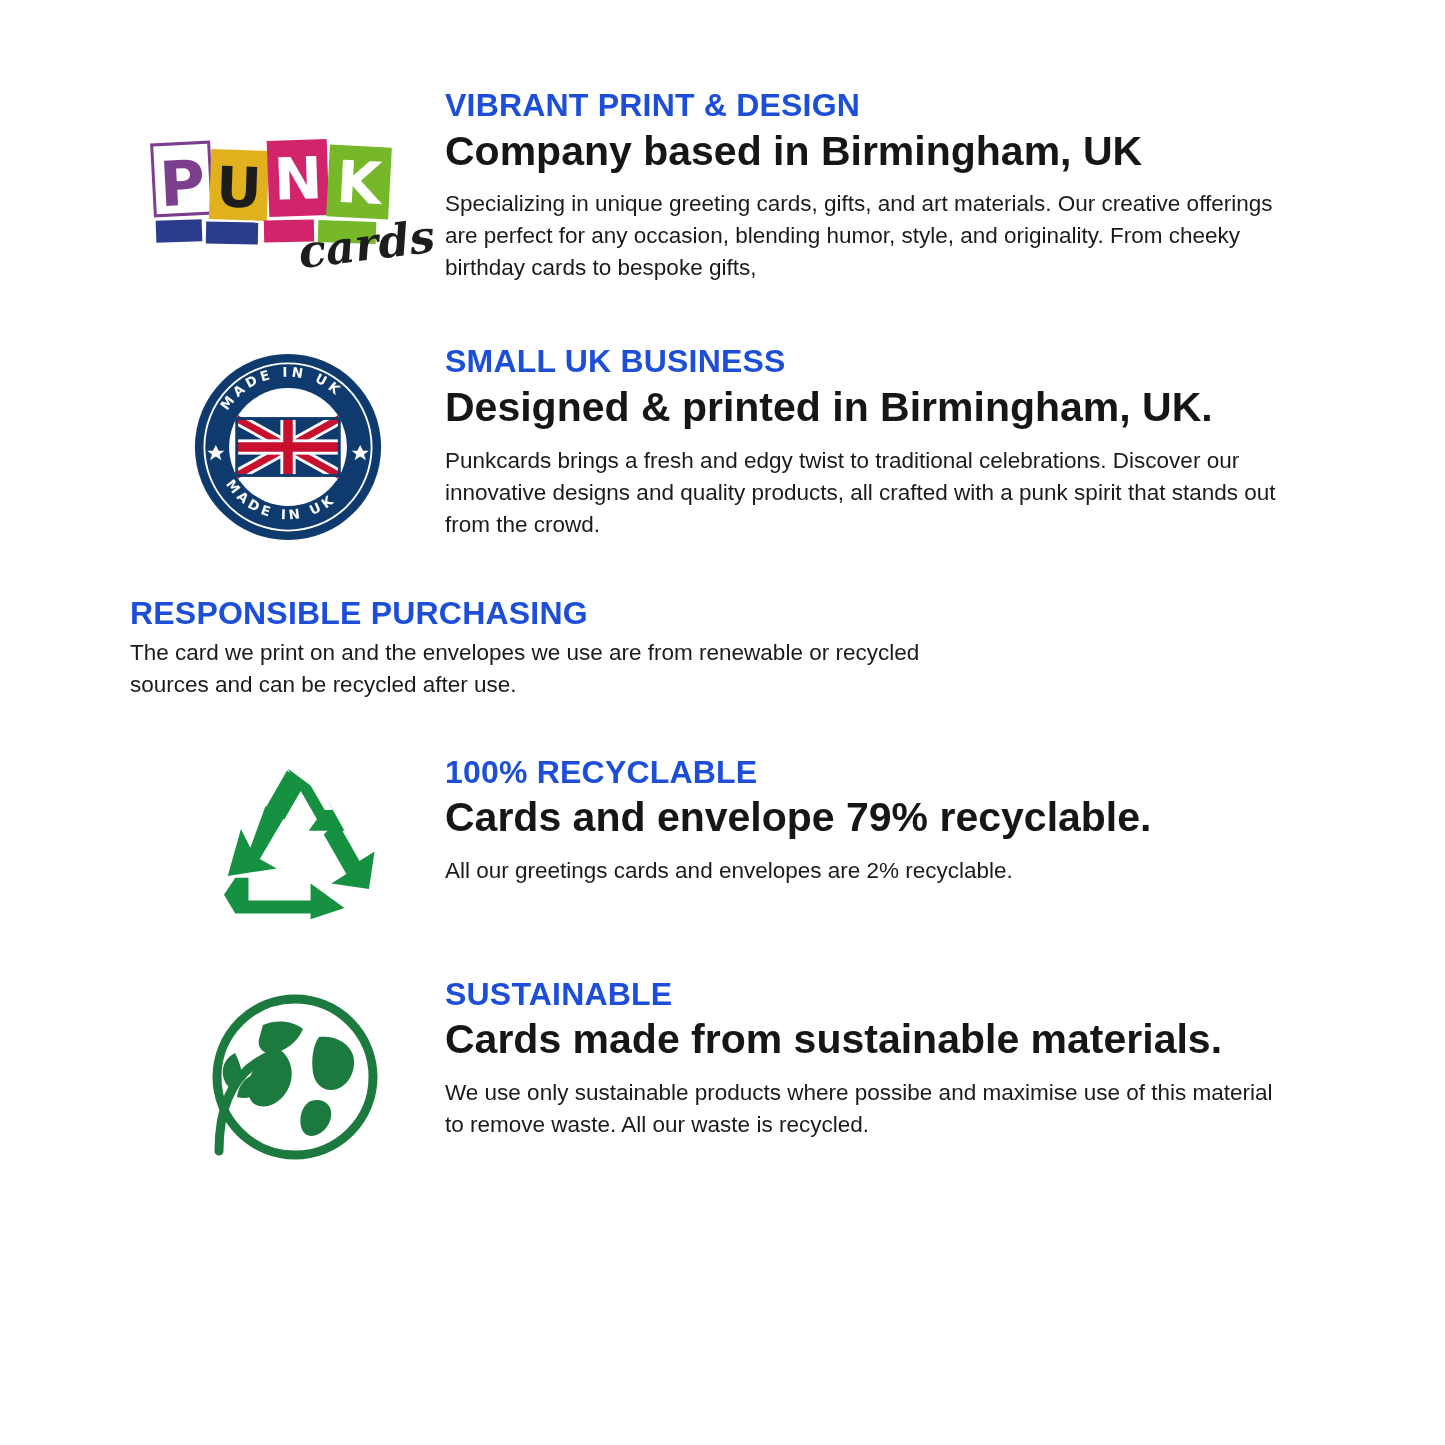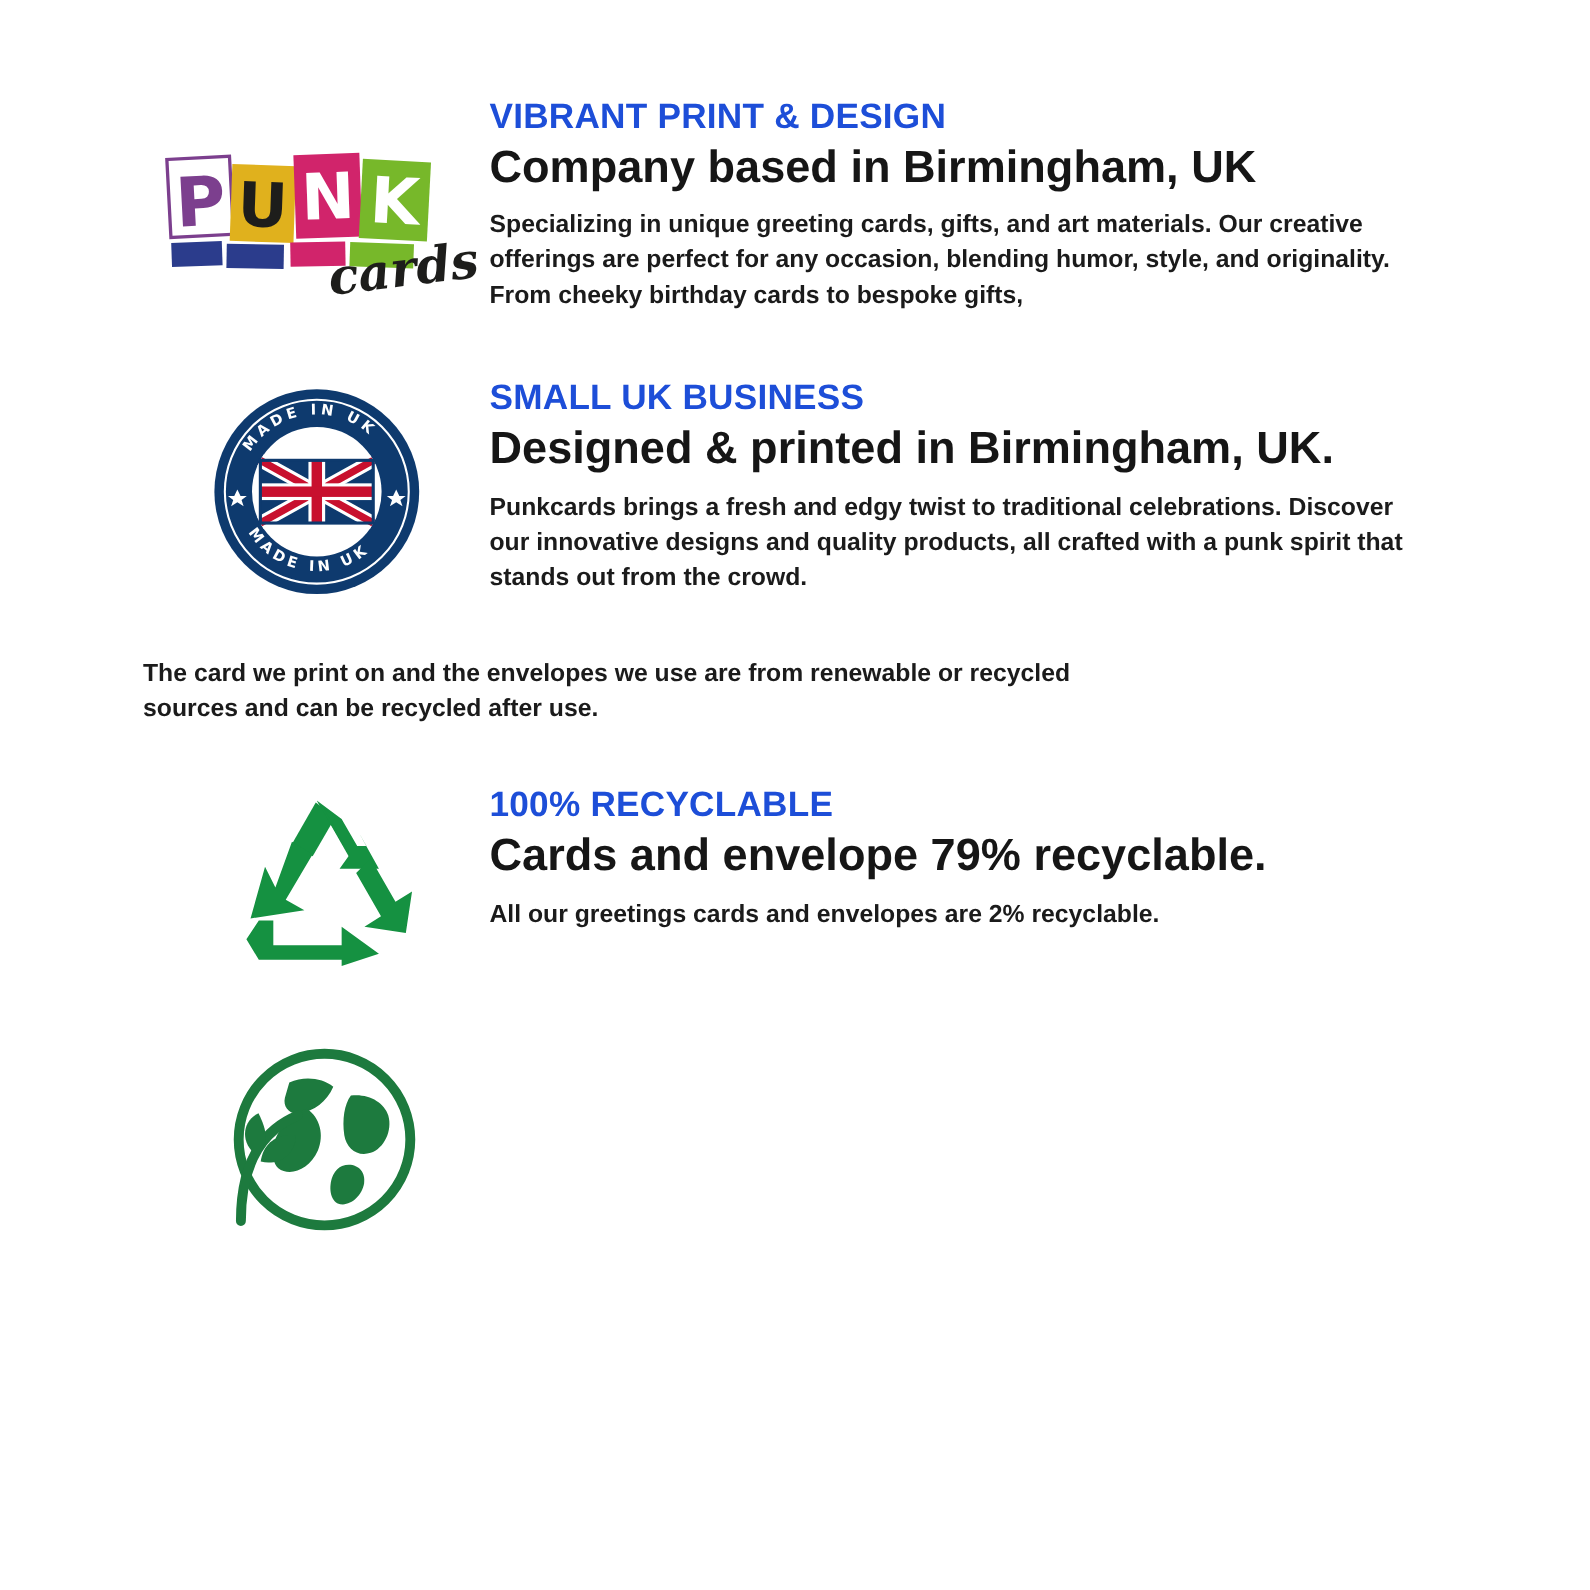--- a/index.html
+++ b/index.html
@@ -47,21 +47,21 @@
   }
   .f-sub {
     font-size: 41px;
     font-weight: bold;
     color: #161616;
     line-height: 1.12;
     margin: 0 0 14px 0;
   }
   .f-body {
     font-size: 22.5px;
-    font-weight: bold;
+    font-weight: normal;
     color: #1b1b1b;
     line-height: 1.42;
     margin: 0;
     max-width: 870px;
   }
 
   
   .punk-logo {
     position: relative;
     width: 280px;
@@ -191,20 +191,21 @@
     </div>
     <div class="text-col">
       <h2 class="f-title">SMALL UK BUSINESS</h2>
       <div class="f-sub">Designed &amp; printed in Birmingham, UK.</div>
       <p class="f-body">Punkcards brings a fresh and edgy twist to traditional celebrations. Discover our innovative designs and quality products, all crafted with a punk spirit that stands out from the crowd.</p>
     </div>
   </div>
 
   <div class="feature">
     <div class="text-col">
+      <h2 class="f-title">RESPONSIBLE PURCHASING</h2>
       <p class="f-body">The card we print on and the envelopes we use are from renewable or recycled sources and can be recycled after use.</p>
     </div>
   </div>
 
   <div class="feature">
     <div class="icon-col">
       <svg class="recycle" viewBox="0 0 200 170">
         <g fill="#159141">
           <path d="M100 6 L132 62 L110 62 L110 62 L146 62 L124 24 Z"></path>
           <path d="M99 8 L76 48 L96 60 L118 22 Z"></path>
@@ -229,15 +230,20 @@
         <circle cx="112" cy="92" r="78" fill="none" stroke="#1d7a3e" stroke-width="9"></circle>
         <path d="M80 40 c14 -6 30 -4 40 4 c-6 14 -18 22 -30 24 c-10 2 -16 -6 -14 -14 z" fill="#1d7a3e"></path>
         <path d="M96 64 c12 8 16 24 10 38 c-8 18 -26 24 -36 16 c-8 -8 -6 -26 4 -38 c6 -8 14 -14 22 -16 z" fill="#1d7a3e"></path>
         <path d="M136 52 c16 -2 30 6 34 18 c4 14 -4 30 -16 34 c-12 4 -22 -4 -24 -16 c-2 -14 0 -28 6 -36 z" fill="#1d7a3e"></path>
         <path d="M128 116 c12 -4 22 4 20 16 c-2 12 -14 22 -24 18 c-8 -4 -8 -18 -4 -26 c2 -4 5 -7 8 -8 z" fill="#1d7a3e"></path>
         <path d="M36 166 c0 -50 18 -82 52 -96" fill="none" stroke="#1d7a3e" stroke-width="9" stroke-linecap="round"></path>
         <path d="M50 106 c-14 -10 -14 -30 2 -38 c8 16 10 28 -2 38 z" fill="#1d7a3e"></path>
         <path d="M54 112 c16 4 32 -6 32 -24 c-18 -2 -30 8 -32 24 z" fill="#1d7a3e"></path>
       </svg>
     </div>
+    <div class="text-col">
+      <h2 class="f-title">SUSTAINABLE</h2>
+      <div class="f-sub">Cards made from sustainable materials.</div>
+      <p class="f-body">We use only sustainable products where possibe and maximise use of this material to remove waste. All our waste is recycled.</p>
+    </div>
   </div>
 
 </div>
 
 </body></html>

